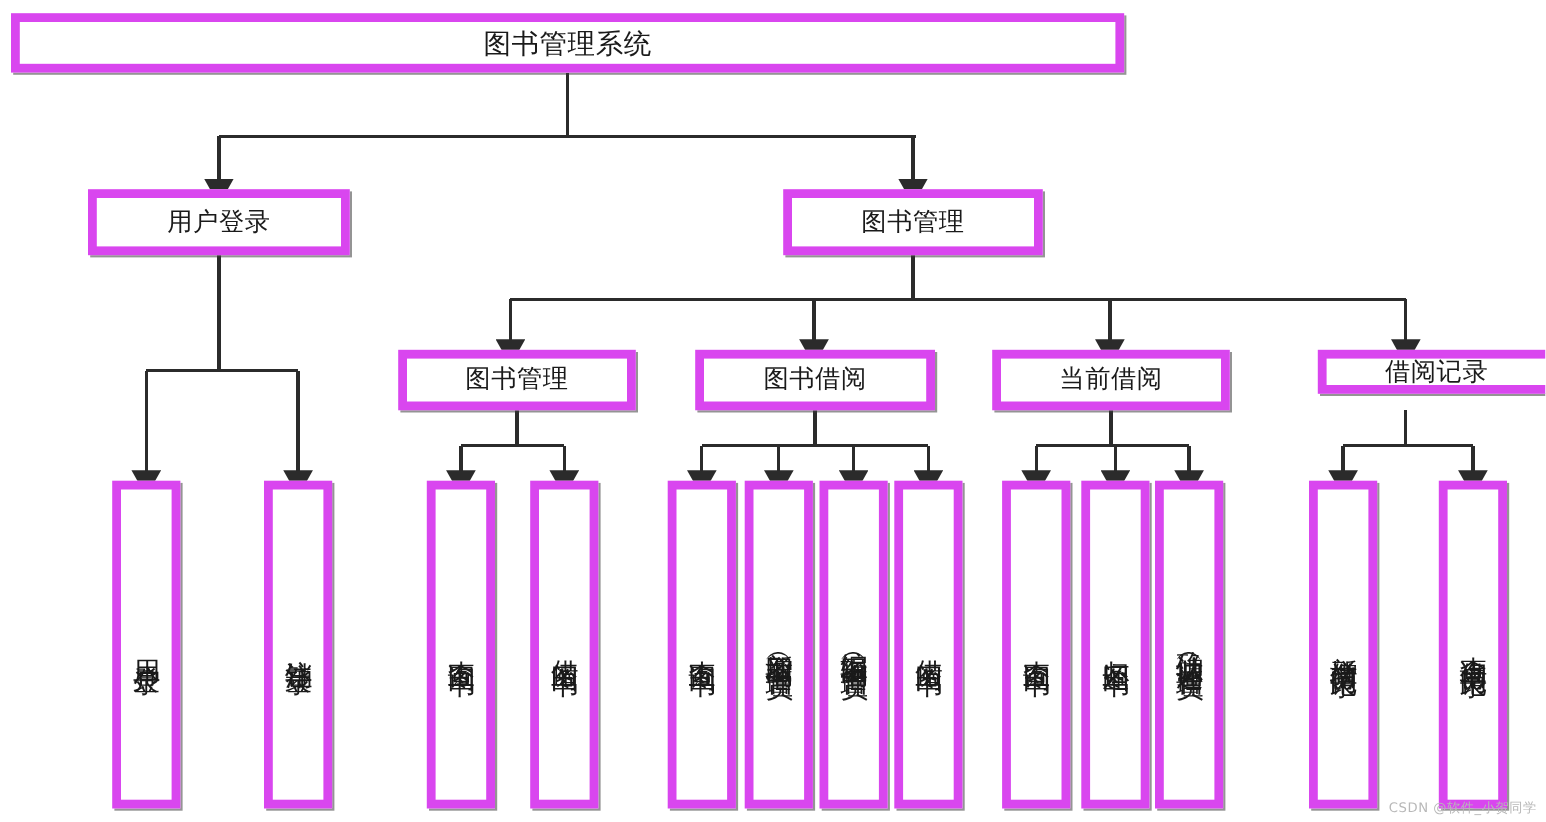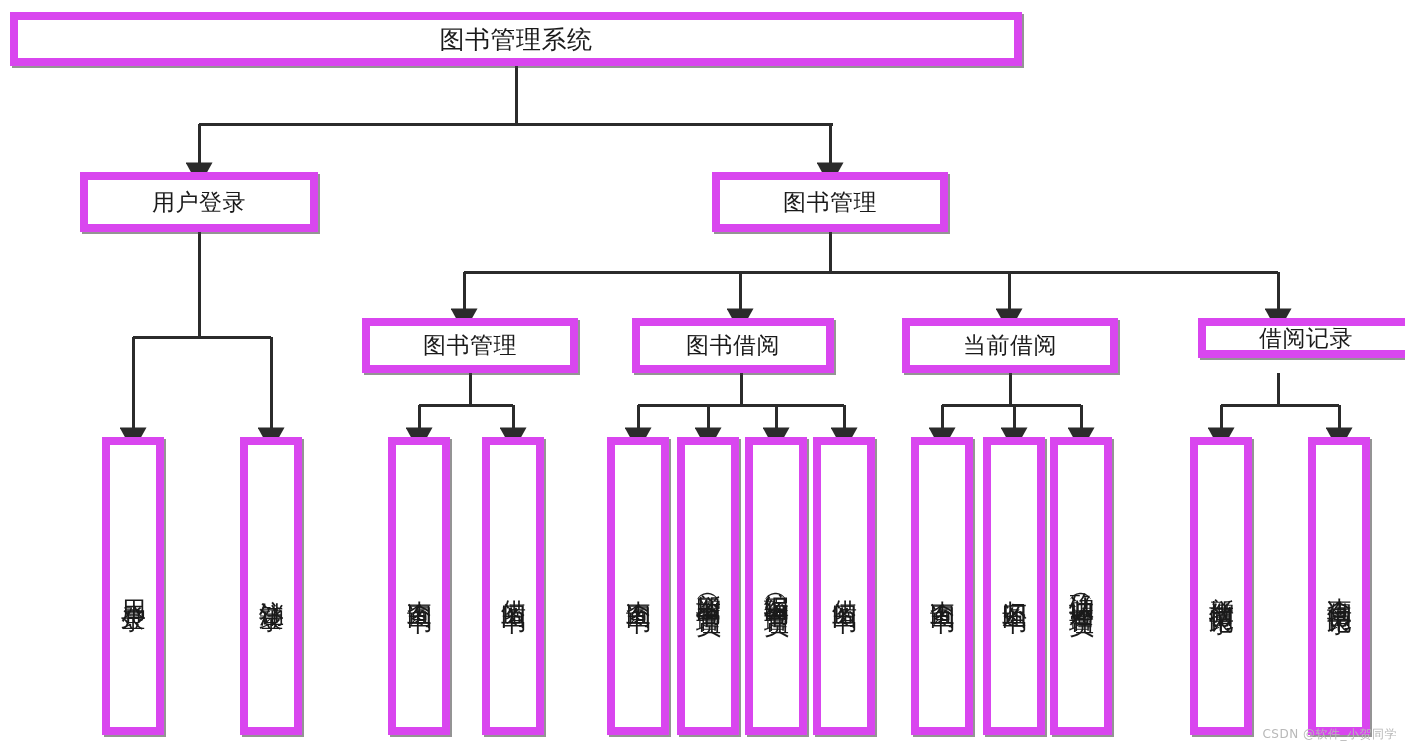--- a/index.html
+++ b/index.html
@@ -133,21 +133,21 @@
   <div class="node horiz" style="left: 80px; top: 172px; width: 238px; height: 60px;">
     <span class="lbl">用户登录</span>
   </div>
   <div class="node horiz" style="left: 712px; top: 172px; width: 236px; height: 60px;">
     <span class="lbl">图书管理</span>
   </div>
 
   <div class="node horiz" style="left: 362px; top: 318px; width: 216px; height: 55px;">
     <span class="lbl">图书管理</span>
   </div>
-  <div class="node horiz" style="left: 632px; top: 318px; width: 202px; height: 55px;">
+  <div class="node horiz" style="left: 632px; top: 318px; width: 218px; height: 55px;">
     <span class="lbl">图书借阅</span>
   </div>
   <div class="node horiz" style="left: 902px; top: 318px; width: 216px; height: 55px;">
     <span class="lbl">当前借阅</span>
   </div>
   <div class="node horiz" style="left: 1170px; top: 318px; width: 216px; height: 40px; margin-left: 28px;">
     <span class="lbl">借阅记录</span>
   </div>
 
   <div class="node vert" style="left: 102px; top: 437px; width: 62px; height: 298px;">

